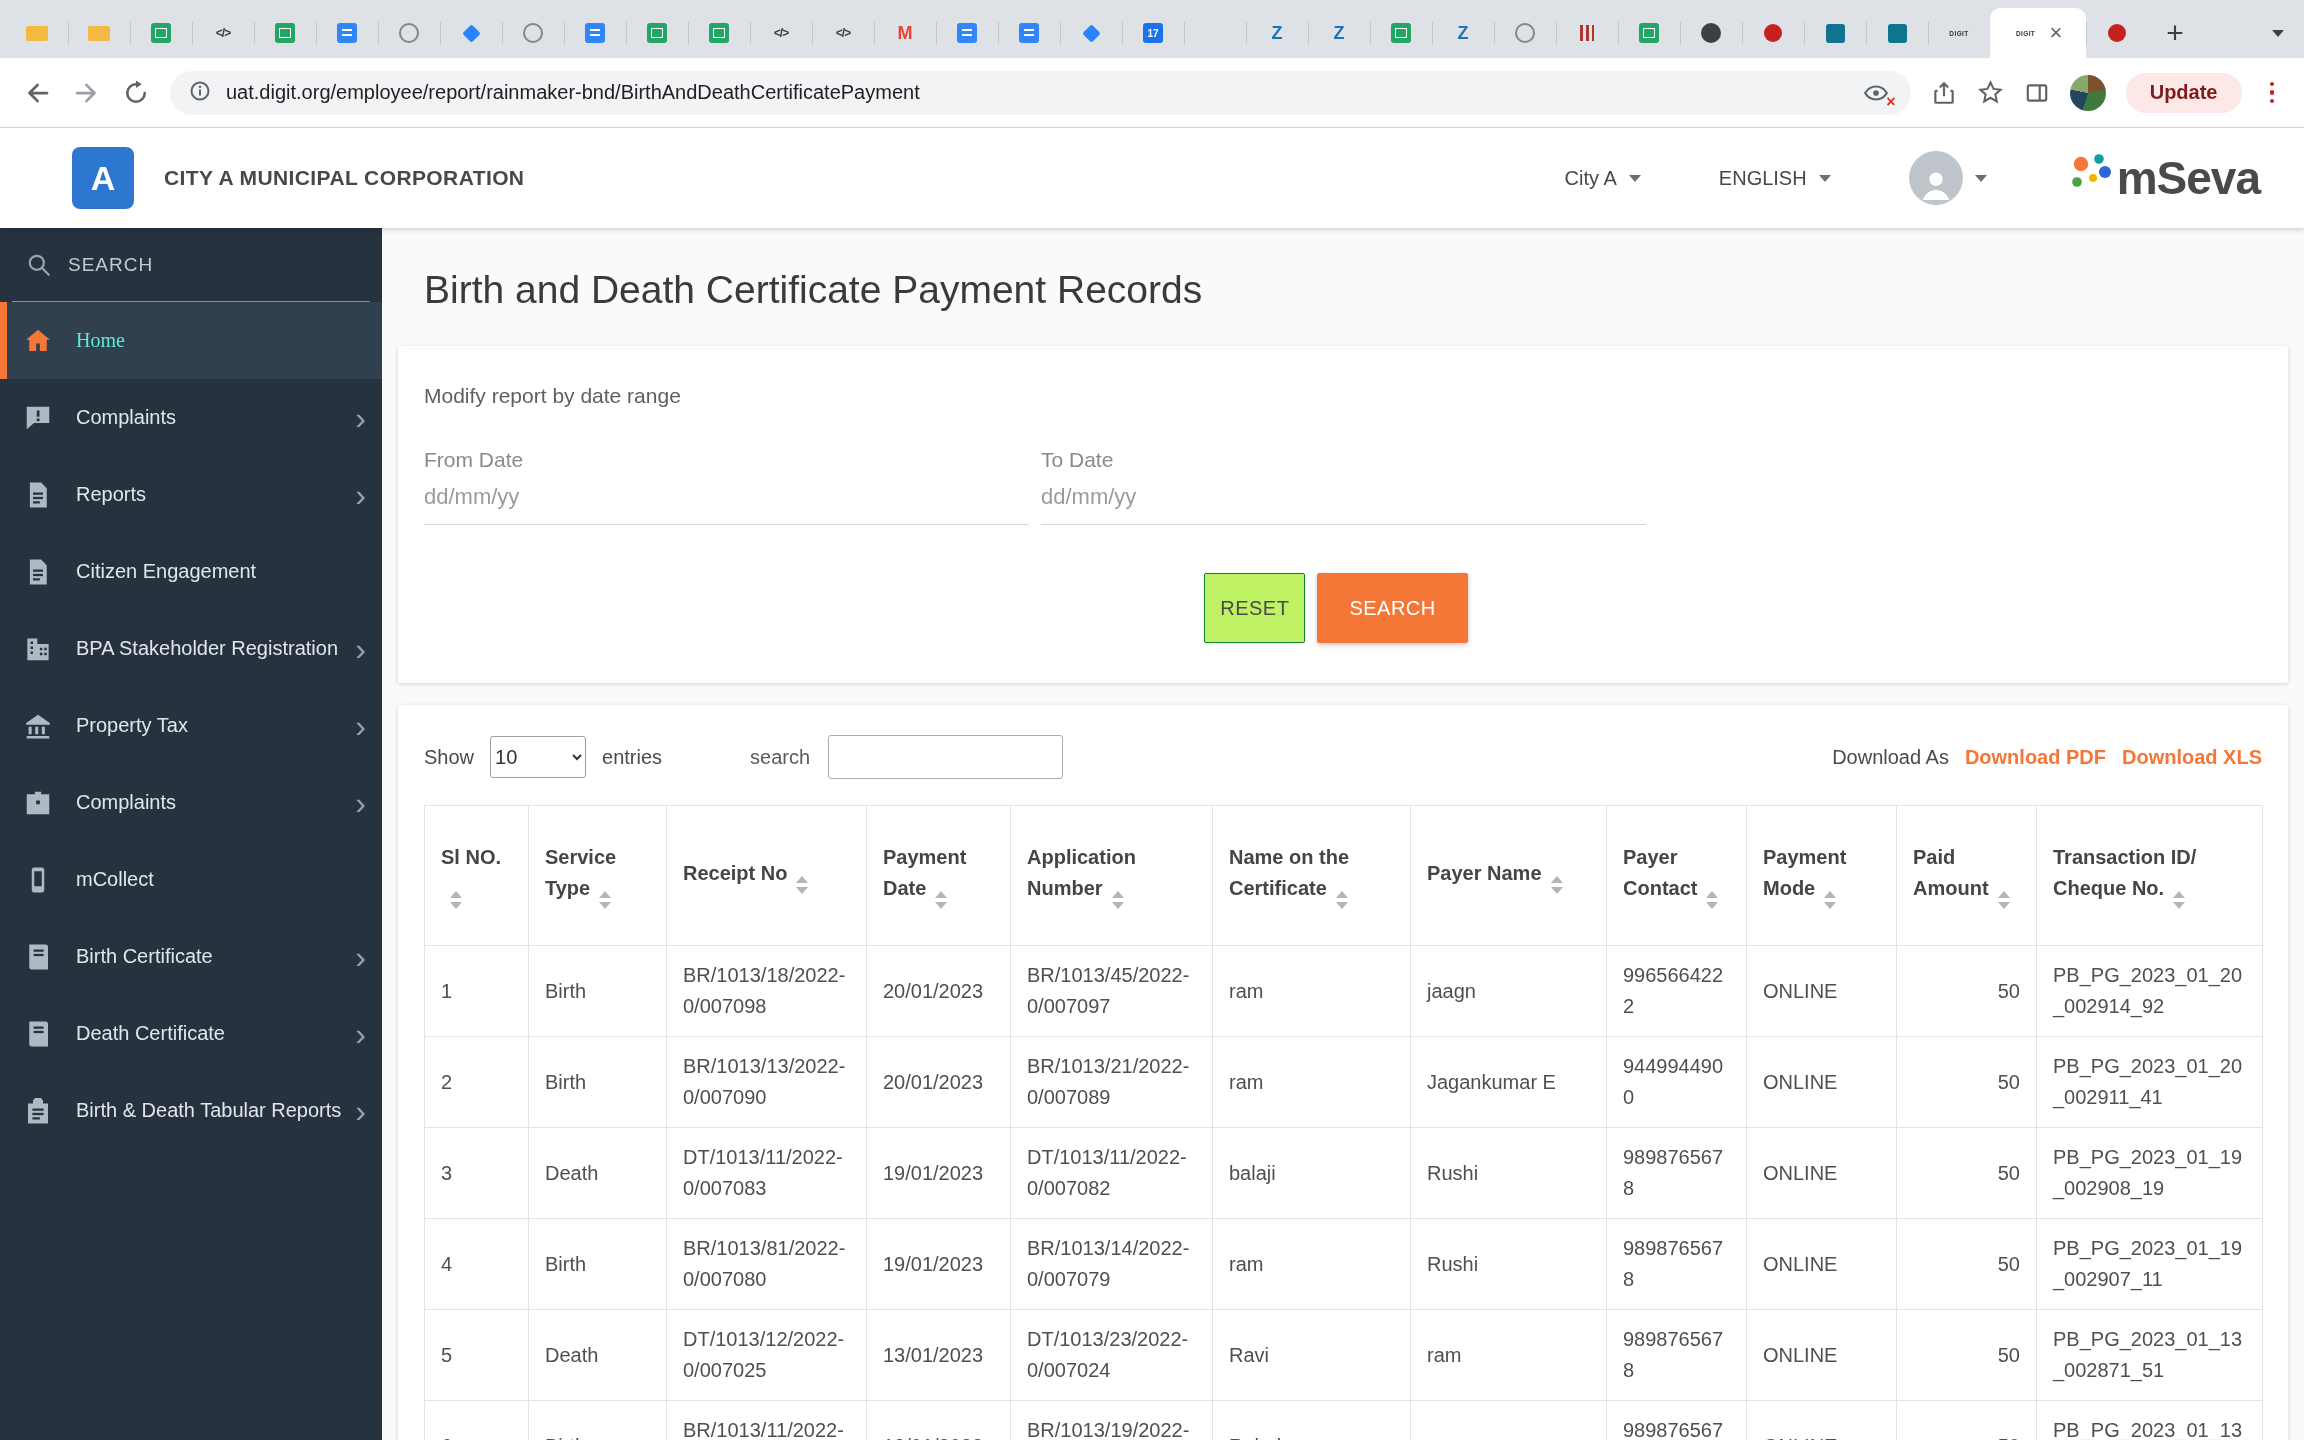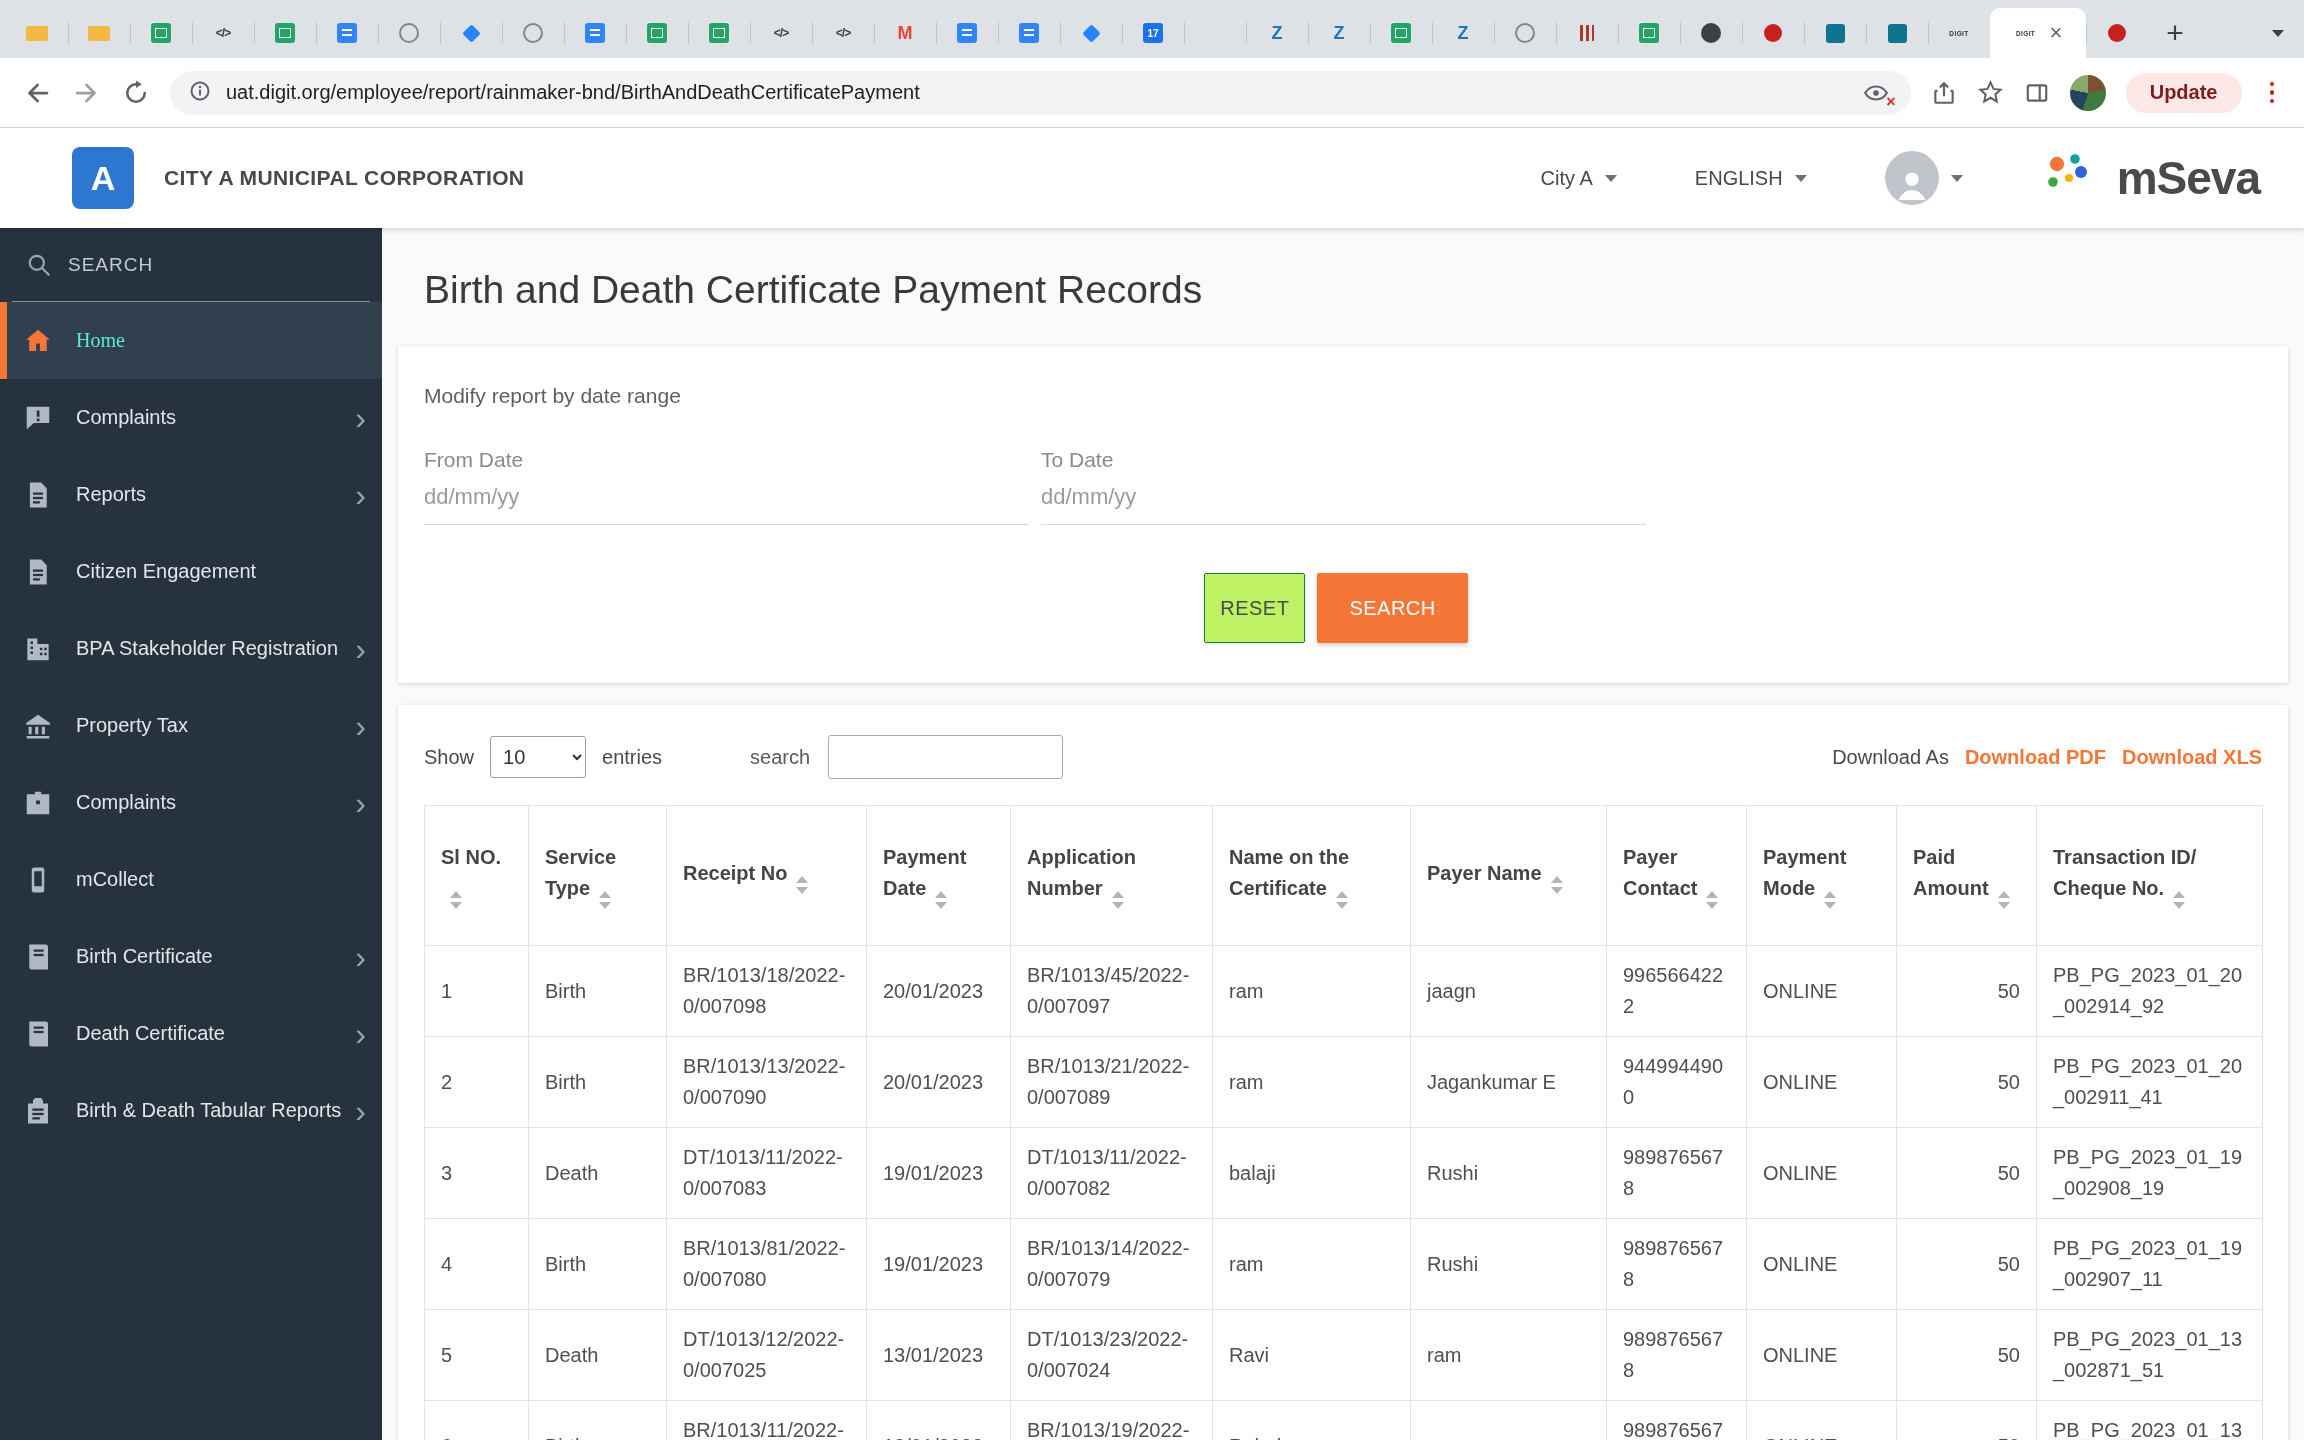--- a/index.html
+++ b/index.html
@@ -47,21 +47,21 @@
 
   
   .app-header { height:100px; background:#fff; display:flex; align-items:center; padding:0 44px 0 72px; position:relative; z-index:3; box-shadow:0 2px 5px rgba(0,0,0,.16); }
   .logo-badge { width:62px; height:62px; background:#2E77D0; border-radius:8px; color:#fff; font-size:34px; font-weight:bold; display:flex; align-items:center; justify-content:center; }
   .org-name { font-size:21px; font-weight:bold; color:#484848; letter-spacing:.4px; margin-left:30px; }
   .header-right { margin-left:auto; display:flex; align-items:center; gap:78px; }
   .selector { display:flex; align-items:center; font-size:20px; color:#484848; cursor:pointer; }
   .caret { width:0; height:0; border-left:6px solid transparent; border-right:6px solid transparent; border-top:7px solid #6F6F6F; margin-left:12px; }
   .hdr-avatar-wrap { display:flex; align-items:center; cursor:pointer; }
   .hdr-avatar { width:54px; height:54px; border-radius:50%; background:#BFC5CA; overflow:hidden; display:flex; align-items:flex-end; justify-content:center; }
-  .mseva { display:flex; align-items:center; gap:24px;text-align:center; }
+  .mseva { display:flex; align-items:center; gap:0;text-align:center; }
   .mseva-text { font-size:46px; font-weight:bold; color:#4A4A4A; letter-spacing:-1px; }
 
   
   .app-body { display:flex; height:1212px; }
   .sidebar { width:382px; flex:0 0 382px; background:#26333F; }
   .side-search { margin:0 12px; height:74px; display:flex; align-items:center; gap:16px; padding:0 14px; border-bottom:1px solid rgba(255,255,255,.45); }
   .side-search input { background:transparent; border:none; outline:none; color:#E2E6EA; font-size:19px; letter-spacing:1px; width:220px; font-family:inherit; }
   .side-search input::placeholder { color:#C2CBD3; }
   .nav-item { height:77px; display:flex; align-items:center; position:relative; cursor:pointer; }
   .nav-icon { width:76px; display:flex; justify-content:center; color:#AEB9C3; flex:0 0 76px; }
@@ -85,21 +85,21 @@
   .date-input { width:100%; border:none; border-bottom:1px solid #D8D8D8; background:transparent; font-size:22px; color:#555; padding:8px 0 14px; outline:none; font-family:inherit; }
   .date-input::placeholder { color:#9B9B9B; }
   .btn-row { display:flex; justify-content:center; gap:12px; margin-top:48px; }
   .btn { height:70px; font-size:20px; font-family:inherit; letter-spacing:.5px; cursor:pointer; border-radius:2px; }
   .btn-reset { background:#bef264; border:1px solid #15803d; color:#4A4A4A; padding:0 15px; box-shadow:0 1px 3px rgba(0,0,0,.12); }
   .btn-search { background:#F47738; border:none; color:#fff; padding:0 32px; box-shadow:0 2px 5px rgba(0,0,0,.22); }
 
   
   .table-card { margin-top:22px; padding:30px 26px 0; }
   .controls { display:flex; align-items:center; font-size:20px; color:#4A4A4A; }
-  .page-size { width:96px; height:42px; font-size:20px; margin:0 16px; border:1px solid #9E9E9E; border-radius:3px; background:#fff; color:#333; padding-left:8px; font-family:inherit; }
+  .page-size { width:96px; height:42px; font-size:20px; margin:0 16px; border:1px solid #9E9E9E; border-radius:3px; background:#fff; color:#333; font-family:inherit; }
   .tbl-search-label { margin-left:88px; color:#5A5A5A; }
   .tbl-search-input { width:235px; height:44px; border:1px solid #ABABAB; border-radius:3px; margin-left:18px; font-size:20px; padding:0 12px; outline:none; font-family:inherit; }
   .downloads { margin-left:auto; display:flex; align-items:center; gap:16px; font-size:20px; }
   .dl-label { color:#4A4A4A; }
   .dl-link { color:#F47738; font-weight:bold; cursor:pointer; }
 
   table.records { border-collapse:collapse; table-layout:fixed; width:1838px; margin-top:26px; font-size:20px; color:#4F4F4F; }
   .records th, .records td { border:1px solid #E4E4E4; text-align:left; vertical-align:middle; line-height:1.55; overflow-wrap:anywhere; word-break:break-word; }
   .records th { font-weight:bold; color:#454545; padding:36px 16px; }
   .records td { padding:14px 16px; }

